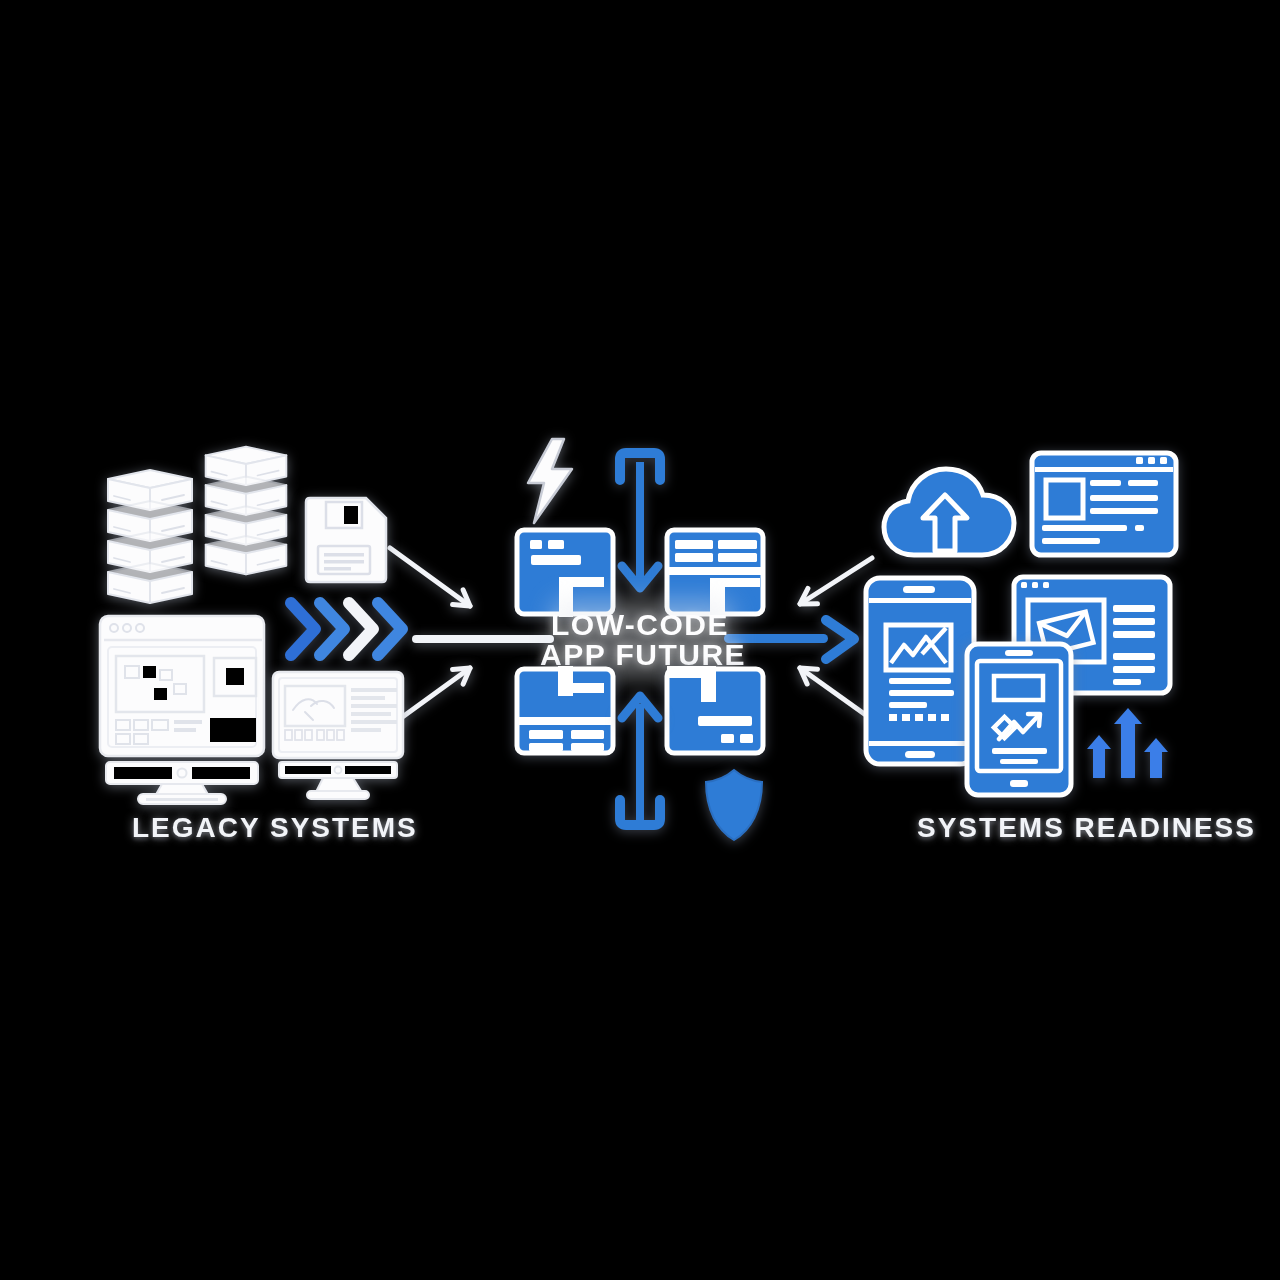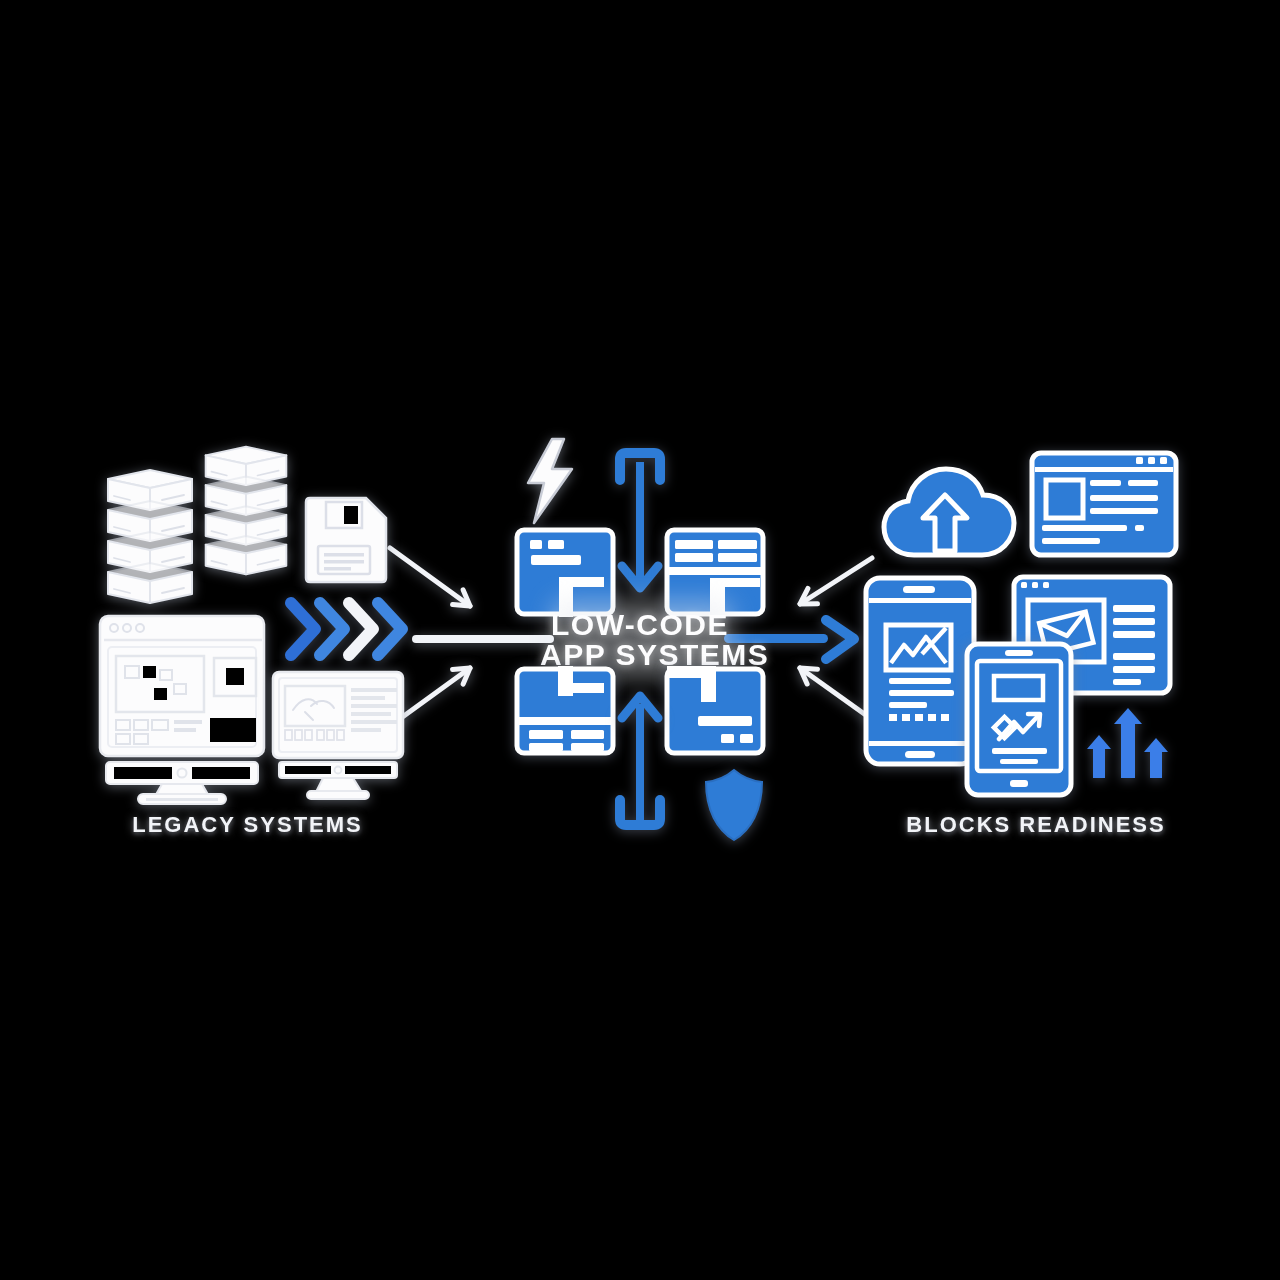--- a/index.html
+++ b/index.html
@@ -5,23 +5,23 @@
   :root{
     --bg:#000000; --blue:#2e7cd6; --blue-bright:#3b7ee8;
     --white-icon:#fcfcfd; --icon-line:#e2e5ec; --label:#f2f4f8;
   }
   html,body{margin:0;padding:0;background:var(--bg);}
   .canvas{position:relative;width:1280px;height:1280px;background:var(--bg);overflow:hidden;
           font-family:"Liberation Sans", sans-serif;}
   .abs{position:absolute;}
   .white-ic{filter:drop-shadow(0 2px 6px rgba(150,156,172,.55));}
   .blue-ic{filter:drop-shadow(0 2px 6px rgba(120,130,150,.5));}
-  .label{color:var(--label);font-weight:700;font-size:22px;letter-spacing:2px;
+  .label{color:var(--label);font-weight:700;font-size:28px;letter-spacing:2px;
          text-align:center;white-space:nowrap;
-         text-shadow:0 0 10px rgba(215,220,230,.55), 0 2px 4px rgba(160,165,180,.4);}
+         text-shadow:0 0 10px rgba(215,220,230,.55), 0 2px 4px rgba(160,165,180,.4);margin-left:27px;}
   .center-label{color:#fdfdfe;font-weight:700;font-size:30px;letter-spacing:1.5px;
          line-height:30px;text-align:center;white-space:nowrap;
          text-shadow:0 0 8px rgba(255,255,255,.6);}
   .center-glow{background:rgba(226,230,238,.42);filter:blur(12px);border-radius:14px;}
   svg{display:block;overflow:visible;}
 </style>
 </head>
 <body>
 
 <div class="canvas">
@@ -265,21 +265,21 @@
         <rect x="3" y="40" width="96" height="8"></rect>
         <rect x="46" y="51" width="15" height="39"></rect>
         <rect x="46" y="51" width="50" height="9"></rect>
       </g>
     </svg>
   </div>
 
   <div class="abs center-glow" style="left:552px;top:600px;width:180px;height:78px;"></div>
   <div class="abs center-label" style="left:540px;top:610px;width:200px;">
     <div>LOW-CODE</div>
-    <div>APP SYSTEMS</div>
+    <div>APP FUTURE</div>
   </div>
 
   <div class="abs blue-ic" style="left:514px;top:666px;">
     <svg width="102" height="90" viewBox="0 0 102 90">
       <rect x="3" y="3" width="96" height="84" rx="7" fill="var(--blue)" stroke="#fff" stroke-width="5"></rect>
       <g fill="#fff">
         <rect x="44" y="0" width="15" height="30"></rect>
         <rect x="44" y="17" width="46" height="10"></rect>
         <rect x="3" y="51" width="96" height="8"></rect>
         <rect x="15" y="64" width="34" height="9" rx="1.5"></rect>
@@ -409,15 +409,15 @@
   </div>
 
   <div class="abs blue-ic" style="left:1082px;top:702px;">
     <svg width="92" height="82" viewBox="0 0 92 82">
       <polygon points="17,33 29,47 23,47 23,76 11,76 11,47 5,47" fill="var(--blue-bright)"></polygon>
       <polygon points="46,6 60,22 53,22 53,76 39,76 39,22 32,22" fill="var(--blue-bright)"></polygon>
       <polygon points="74,36 86,50 80,50 80,76 68,76 68,50 62,50" fill="var(--blue-bright)"></polygon>
     </svg>
   </div>
 
-  <div class="abs label" style="left:890px;top:812px;width:292px;">BLOCKS READINESS</div>
+  <div class="abs label" style="left:890px;top:812px;width:292px;">SYSTEMS READINESS</div>
 
 </div>
 
 </body></html>

